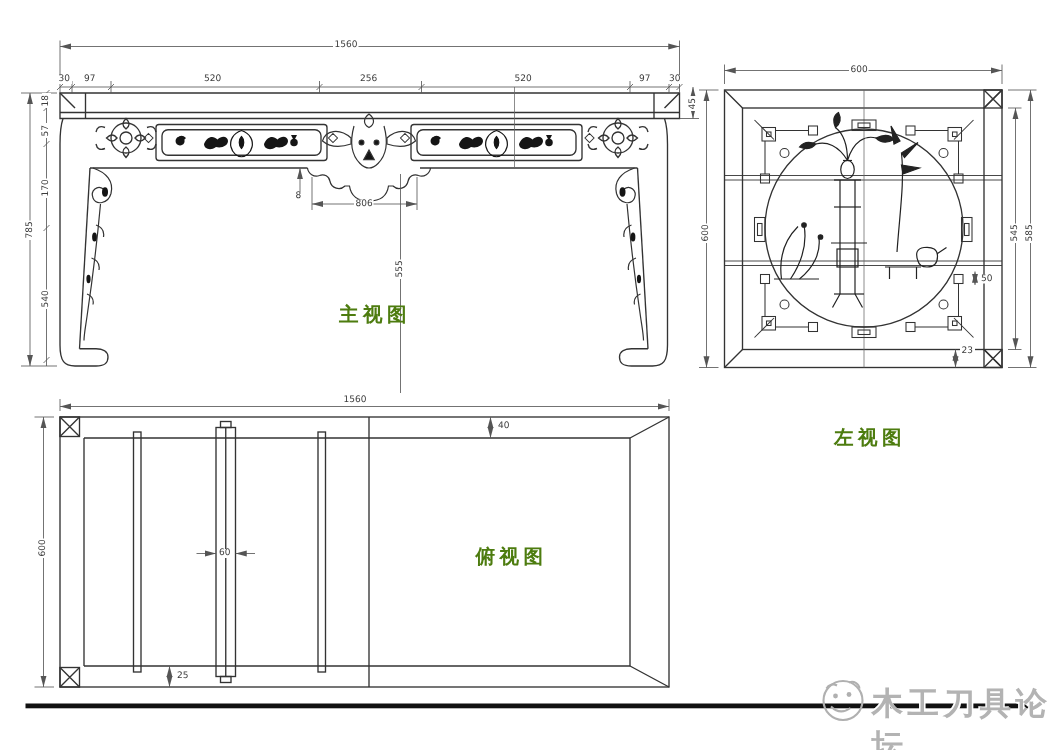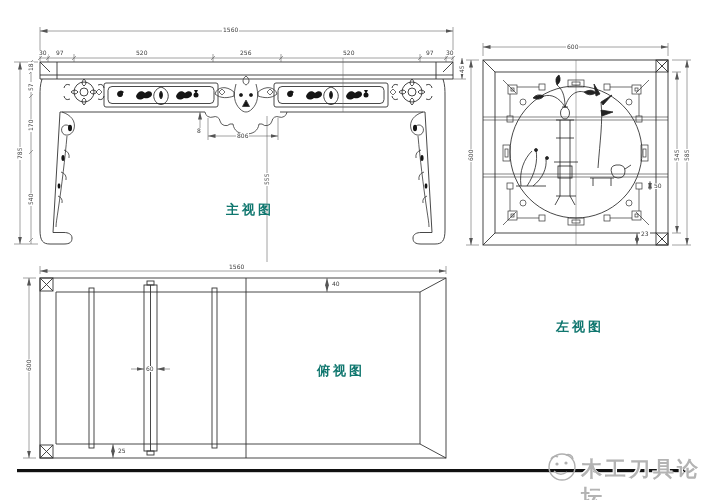--- a/index.html
+++ b/index.html
@@ -2,21 +2,21 @@
 <html><head>
 <meta charset="utf-8">
 <style>
   html,body{margin:0;padding:0;background:#e8e8e8;}
   #canvas{position:relative;width:708px;height:500px;background:#ffffff;overflow:hidden;
           font-family:"Liberation Sans",sans-serif;}
   #linework{position:absolute;left:0;top:0;}
   .dim{position:absolute;font:6px "DejaVu Sans",sans-serif;color:#3c3c3c;line-height:1;
        white-space:nowrap;background:#fff;padding:0 1px;}
   .dim.rot{transform:rotate(-90deg);transform-origin:0 0;}
-  .vlabel{position:absolute;font-weight:bold;font-size:13px;color:#0f766e;letter-spacing:3px;
+  .vlabel{position:absolute;font-weight:bold;font-size:13px;color:#4d7c0f;letter-spacing:3px;
           font-family:"DejaVu Sans",sans-serif;}
   .wm-text{position:absolute;font-weight:bold;font-size:21px;letter-spacing:3px;
            color:#b3b3b3;font-family:"DejaVu Sans",sans-serif;
            text-shadow:1px 1px 0 #fff,-1px -1px 0 #fff;}
 </style>
 </head>
 <body>
 
 <div id="canvas">
 
@@ -337,17 +337,17 @@
   <span class="dim" style="left:653px;top:183px;">50</span>
   <span class="dim" style="left:640px;top:231px;">23</span>
 
   <span class="dim" style="left:228px;top:264px;">1560</span>
   <span class="dim rot" style="left:26px;top:372px;">600</span>
   <span class="dim" style="left:331px;top:281px;">40</span>
   <span class="dim" style="left:145px;top:366px;">60</span>
   <span class="dim" style="left:117px;top:448px;">25</span>
 
   <span class="vlabel" style="left:226px;top:201px;">主视图</span>
-  <span class="vlabel" style="left:556px;top:318px;">左视图</span>
+  <span class="vlabel" style="left:556px;top:283px;">左视图</span>
   <span class="vlabel" style="left:317px;top:362px;">俯视图</span>
 
   <span class="wm-text" style="left:581px;top:455px;">木工刀具论坛</span>
 </div>
 
 </body></html>

